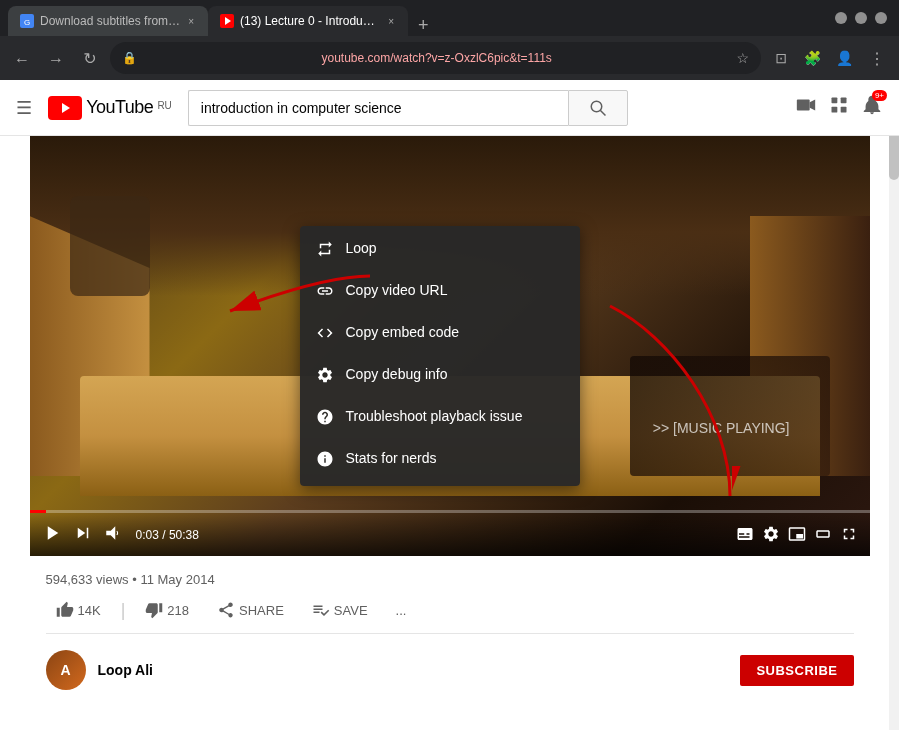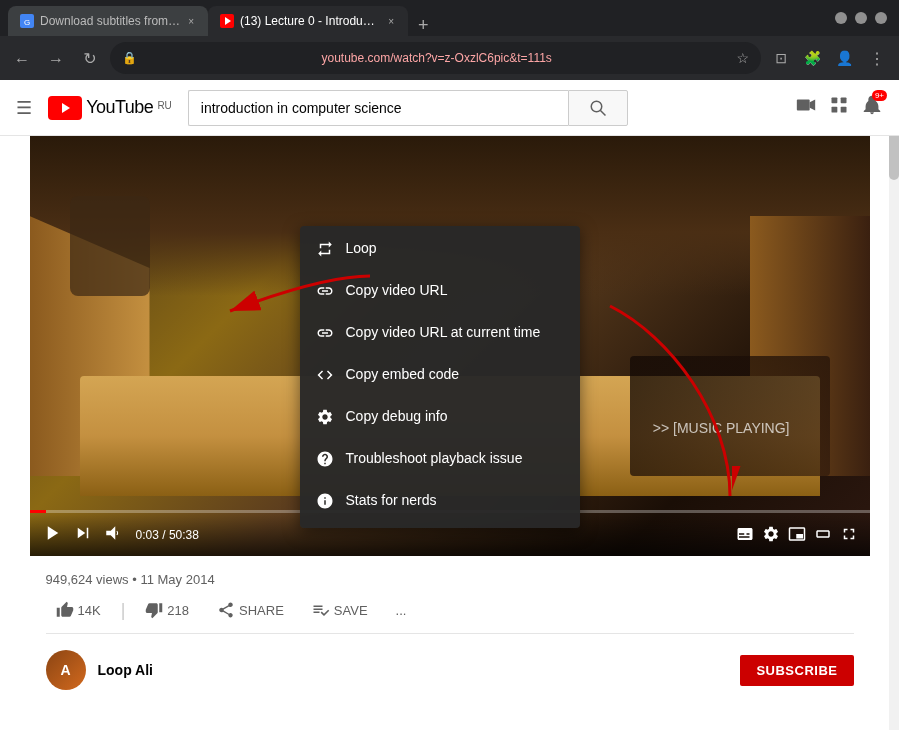--- a/index.html
+++ b/index.html
@@ -579,28 +579,20 @@
           <span class="context-menu-icon">
             <svg width="18" height="18" viewBox="0 0 24 24" fill="white">
               <path d="M3.9 12c0-1.71 1.39-3.1 3.1-3.1h4V7H7c-2.76 0-5 2.24-5 5s2.24 5 5 5h4v-1.9H7c-1.71 0-3.1-1.39-3.1-3.1zM8 13h8v-2H8v2zm9-6h-4v1.9h4c1.71 0 3.1 1.39 3.1 3.1s-1.39 3.1-3.1 3.1h-4V17h4c2.76 0 5-2.24 5-5s-2.24-5-5-5z"></path>
             </svg>
           </span>
           <span>Copy video URL</span>
         </div>
         <div class="context-menu-item">
           <span class="context-menu-icon">
             <svg width="18" height="18" viewBox="0 0 24 24" fill="white">
-              <path d="M3.9 12c0-1.71 1.39-3.1 3.1-3.1h4V7H7c-2.76 0-5 2.24-5 5s2.24 5 5 5h4v-1.9H7c-1.71 0-3.1-1.39-3.1-3.1zM8 13h8v-2H8v2zm9-6h-4v1.9h4c1.71 0 3.1 1.39 3.1 3.1s-1.39 3.1-3.1 3.1h-4V17h4c2.76 0 5-2.24 5-5s-2.24-5-5-5z"></path>
-            </svg>
-          </span>
-          <span>Copy video URL at current time</span>
-        </div>
-        <div class="context-menu-item">
-          <span class="context-menu-icon">
-            <svg width="18" height="18" viewBox="0 0 24 24" fill="white">
               <path d="M9.4 16.6L4.8 12l4.6-4.6L8 6l-6 6 6 6 1.4-1.4zm5.2 0l4.6-4.6-4.6-4.6L16 6l6 6-6 6-1.4-1.4z"></path>
             </svg>
           </span>
           <span>Copy embed code</span>
         </div>
         <div class="context-menu-item">
           <span class="context-menu-icon">
             <svg width="18" height="18" viewBox="0 0 24 24" fill="white">
               <path d="M19.14 12.94c.04-.3.06-.61.06-.94 0-.32-.02-.64-.07-.94l2.03-1.58c.18-.14.23-.41.12-.61l-1.92-3.32c-.12-.22-.37-.29-.59-.22l-2.39.96c-.5-.38-1.03-.7-1.62-.94l-.36-2.54c-.04-.24-.24-.41-.48-.41h-3.84c-.24 0-.43.17-.47.41l-.36 2.54c-.59.24-1.13.57-1.62.94l-2.39-.96c-.22-.08-.47 0-.59.22L2.74 8.87c-.12.21-.08.47.12.61l2.03 1.58c-.05.3-.09.63-.09.94s.02.64.07.94l-2.03 1.58c-.18.14-.23.41-.12.61l1.92 3.32c.12.22.37.29.59.22l2.39-.96c.5.38 1.03.7 1.62.94l.36 2.54c.05.24.24.41.48.41h3.84c.24 0 .44-.17.47-.41l.36-2.54c.59-.24 1.13-.56 1.62-.94l2.39.96c.22.08.47 0 .59-.22l1.92-3.32c.12-.22.07-.47-.12-.61l-2.01-1.58zM12 15.6c-1.98 0-3.6-1.62-3.6-3.6s1.62-3.6 3.6-3.6 3.6 1.62 3.6 3.6-1.62 3.6-3.6 3.6z"></path>
             </svg>
@@ -700,21 +692,21 @@
             <svg width="18" height="18" viewBox="0 0 24 24" fill="white">
               <path d="M7 14H5v5h5v-2H7v-3zm-2-4h2V7h3V5H5v5zm12 7h-3v2h5v-5h-2v3zM14 5v2h3v3h2V5h-5z"></path>
             </svg>
           </span>
         </div>
       </div>
     </div>
 
     <div class="video-info">
       <div class="video-meta">
-        <span>949,624 views</span>
+        <span>594,633 views</span>
         <span> • </span>
         <span>11 May 2014</span>
       </div>
       <div class="video-actions">
         <button class="action-btn">
           <svg width="18" height="18" viewBox="0 0 24 24" fill="#606060">
             <path d="M1 21h4V9H1v12zm22-11c0-1.1-.9-2-2-2h-6.31l.95-4.57.03-.32c0-.41-.17-.79-.44-1.06L14.17 1 7.59 7.59C7.22 7.95 7 8.45 7 9v10c0 1.1.9 2 2 2h9c.83 0 1.54-.5 1.84-1.22l3.02-7.05c.09-.23.14-.47.14-.73v-2z"></path>
           </svg>
           <span>14K</span>
         </button>

